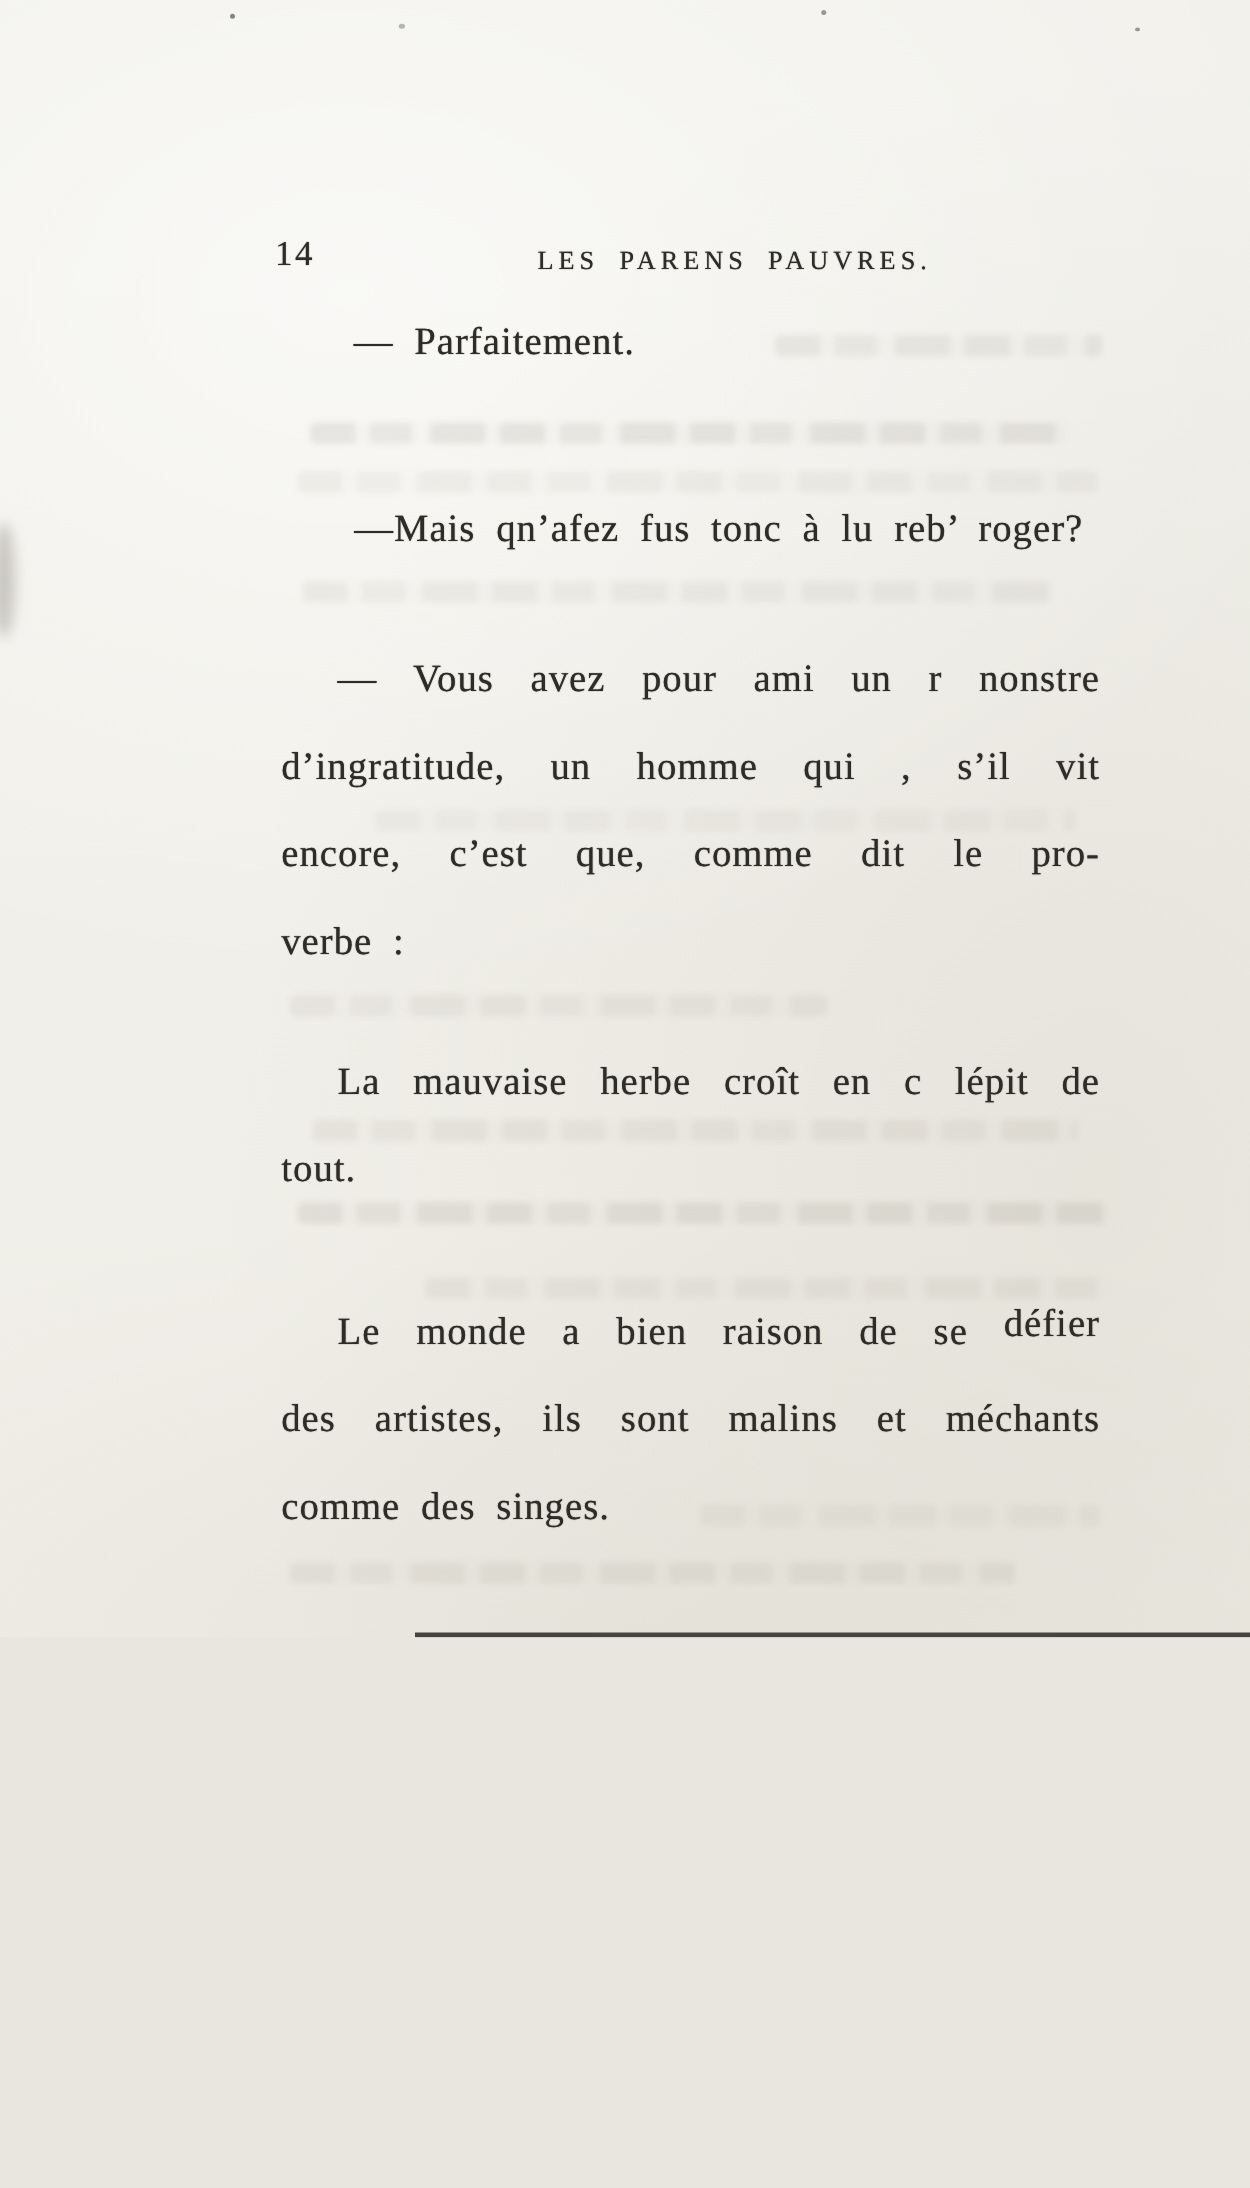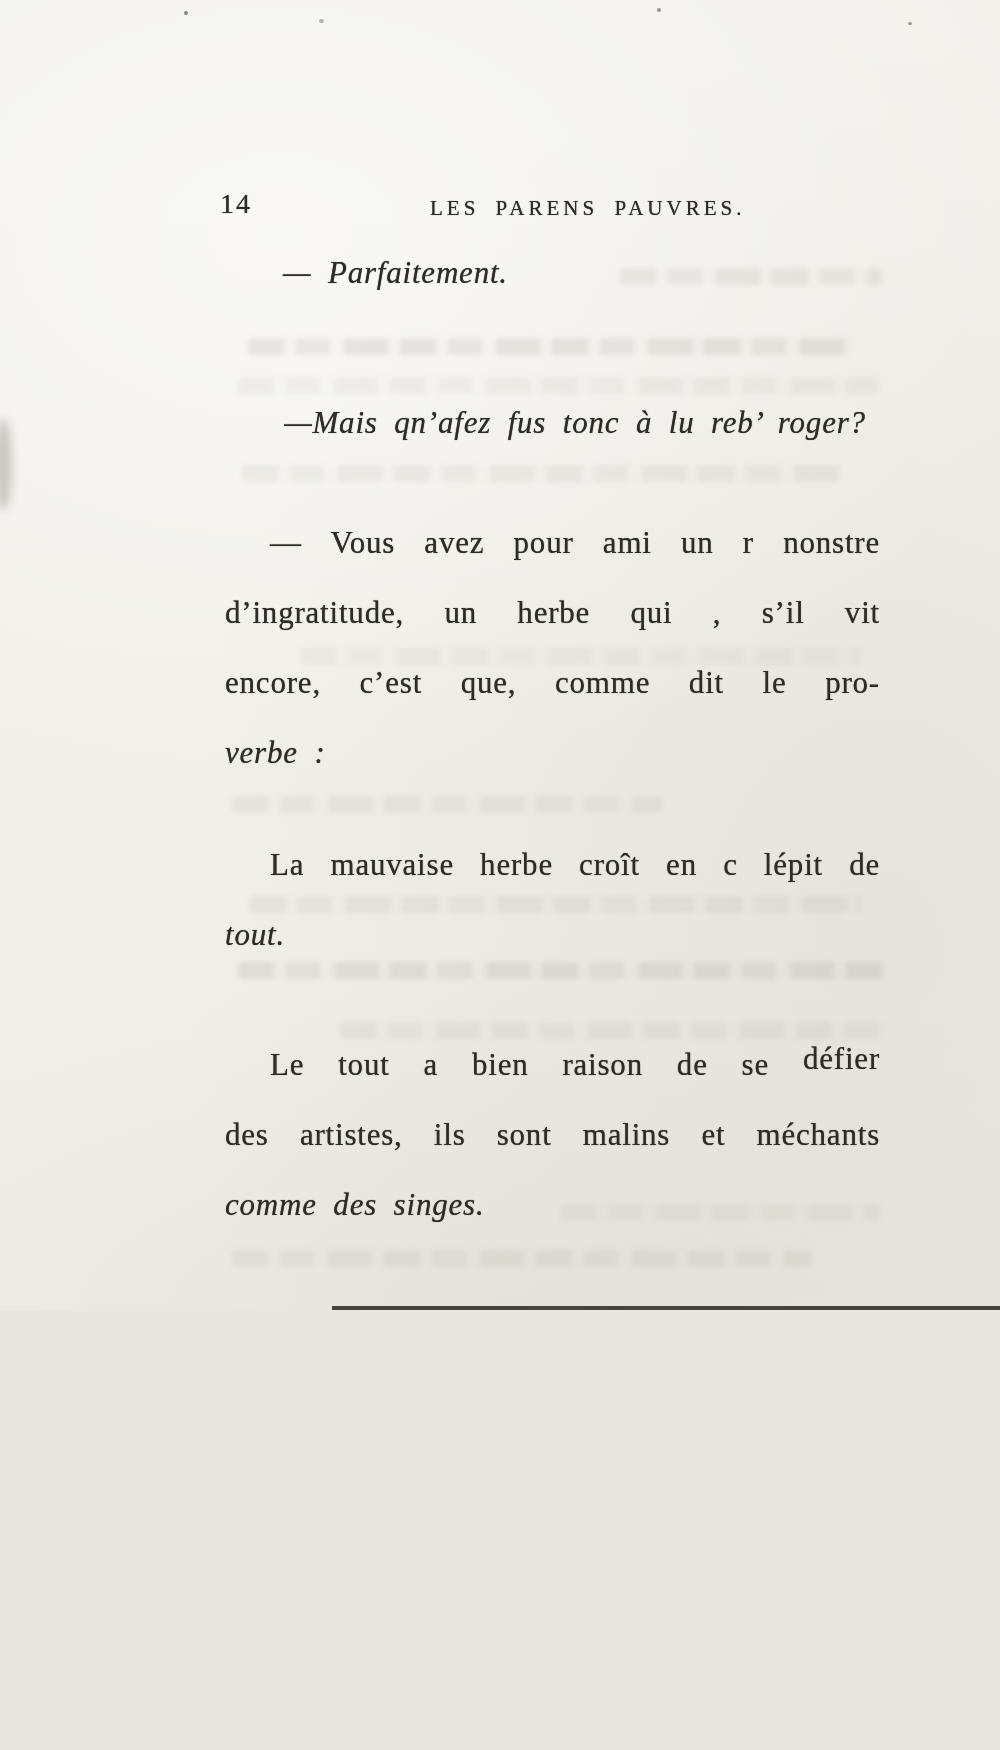--- a/index.html
+++ b/index.html
@@ -38,21 +38,21 @@
   .para {
     position: absolute;
     left: 225px;
     width: 655px;
     font-size: 31px;
     line-height: 70px;
     letter-spacing: 0.8px;
   }
   .line { white-space: normal; }
   .line.just { text-align: justify; text-align-last: justify; }
-  .line.plain { word-spacing: 8px; font-style: italic; }
+  .line.plain { word-spacing: 8px; }
   .ind { text-indent: 45px; text-align: center; }
   .raised { position: relative; top: -6px; }
   .ghost {
     position: absolute;
     height: 17px;
     filter: blur(2.4px);
     border-radius: 4px;
     background: repeating-linear-gradient(90deg,
       rgba(118,113,101,0.22) 0 36px,
       rgba(118,113,101,0.04) 36px 48px,
@@ -104,33 +104,33 @@
     <div class="para ink" style="top:238px;">
       <div class="line plain" style="text-indent:58px;">— Parfaitement.</div>
     </div>
 
     <div class="para ink" style="top:388px;">
       <div class="line plain ind">—Mais qn’afez fus tonc à lu reb’ roger?</div>
     </div>
 
     <div class="para ink" style="top:508px;">
       <div class="line just ind">— Vous avez pour ami un r nonstre</div>
-      <div class="line just">d’ingratitude, un herbe qui , s’il vit</div>
+      <div class="line just">d’ingratitude, un homme qui , s’il vit</div>
       <div class="line just">encore, c’est que, comme dit le pro-</div>
       <div class="line plain">verbe :</div>
     </div>
 
     <div class="para ink" style="top:830px;">
       <div class="line just ind">La mauvaise herbe croît en c lépit de</div>
       <div class="line plain">tout.</div>
     </div>
 
     <div class="para ink" style="top:1030px;">
       <div class="line just ind">
-        <span>Le tout a bien raison de se</span>
+        <span>Le monde a bien raison de se</span>
         <span class="raised">défier</span>
       </div>
       <div class="line just">des artistes, ils sont malins et méchants</div>
       <div class="line plain">comme des singes.</div>
     </div>
 
 
   </div>
 
   <div class="smudge"></div>

